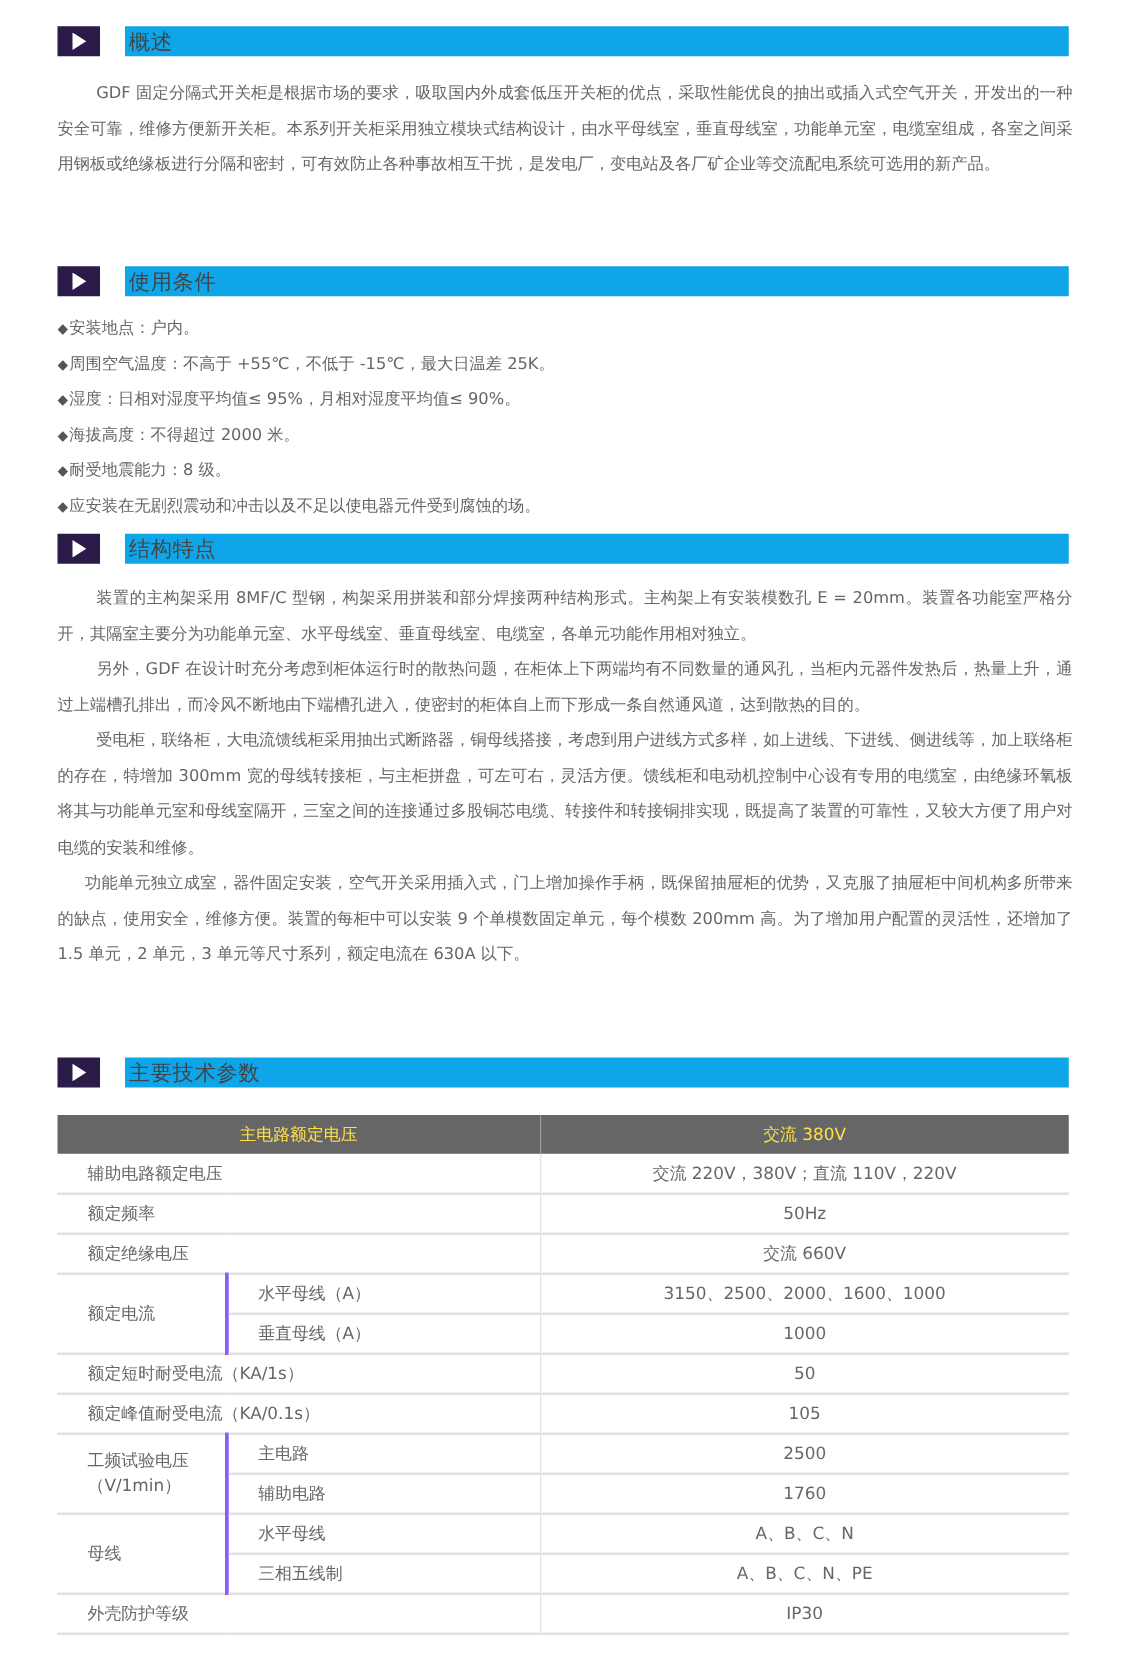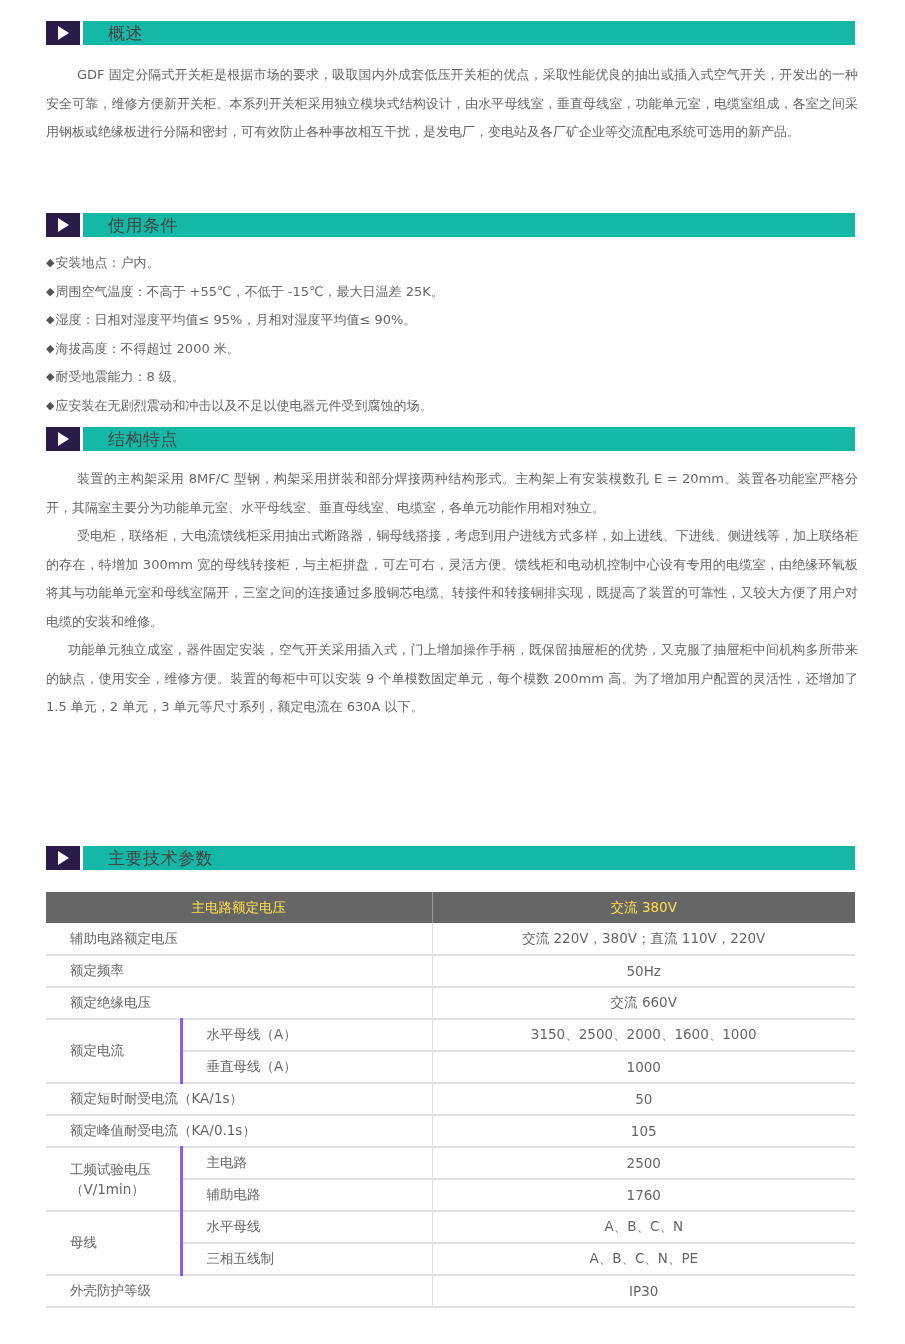--- a/index.html
+++ b/index.html
@@ -8,22 +8,22 @@
 
     .section-head {
       position: absolute; left: 46px; width: 809px; height: 24px;
       display: flex; align-items: stretch;
     }
     .section-head .icon-box {
       width: 34px; height: 24px; background: #2a1b48;
       display: flex; align-items: center; justify-content: center;
     }
     .section-head .bar {
-      margin-left: 3px; flex: 1; background: #14b8a6;
-      display: flex; align-items: center; padding-left: 25px;
+      margin-left: 20px; flex: 1; background: #0ea5e9;
+      display: flex; align-items: center; padding-left: 3px;
       font-size: 17px; color: #444444; letter-spacing: 0.5px;
     }
 
     .para {
       position: absolute; left: 46px; width: 812px;
       font-size: 13px; line-height: 28.5px; color: #666666;
       text-align: justify; text-indent: 31px;
     }
     .para.indent-small { text-indent: 22px; }
 
@@ -98,20 +98,21 @@
 <div class="section-head" style="top:427px;">
   <div class="icon-box">
     <svg width="12" height="14" viewBox="0 0 12 14">
         <polygon points="1,0 12,7 1,14" fill="#ffffff"></polygon>
       </svg>
   </div>
   <div class="bar">结构特点</div>
 </div>
 <div style="position:absolute; left:0; top:465px; width:739px;">
   <p class="para" style="position:relative; left:46px; top:0;">装置的主构架采用 8MF/C 型钢，构架采用拼装和部分焊接两种结构形式。主构架上有安装模数孔 E = 20mm。装置各功能室严格分开，其隔室主要分为功能单元室、水平母线室、垂直母线室、电缆室，各单元功能作用相对独立。</p>
+  <p class="para" style="position:relative; left:46px; top:0;">另外，GDF 在设计时充分考虑到柜体运行时的散热问题，在柜体上下两端均有不同数量的通风孔，当柜内元器件发热后，热量上升，通过上端槽孔排出，而冷风不断地由下端槽孔进入，使密封的柜体自上而下形成一条自然通风道，达到散热的目的。</p>
   <p class="para" style="position:relative; left:46px; top:0;">受电柜，联络柜，大电流馈线柜采用抽出式断路器，铜母线搭接，考虑到用户进线方式多样，如上进线、下进线、侧进线等，加上联络柜的存在，特增加 300mm 宽的母线转接柜，与主柜拼盘，可左可右，灵活方便。馈线柜和电动机控制中心设有专用的电缆室，由绝缘环氧板将其与功能单元室和母线室隔开，三室之间的连接通过多股铜芯电缆、转接件和转接铜排实现，既提高了装置的可靠性，又较大方便了用户对电缆的安装和维修。</p>
   <p class="para indent-small" style="position:relative; left:46px; top:0;">功能单元独立成室，器件固定安装，空气开关采用插入式，门上增加操作手柄，既保留抽屉柜的优势，又克服了抽屉柜中间机构多所带来的缺点，使用安全，维修方便。装置的每柜中可以安装 9 个单模数固定单元，每个模数 200mm 高。为了增加用户配置的灵活性，还增加了 1.5 单元，2 单元，3 单元等尺寸系列，额定电流在 630A 以下。</p>
 </div>
 
 <div class="section-head" style="top:846px;">
   <div class="icon-box">
     <svg width="12" height="14" viewBox="0 0 12 14">
         <polygon points="1,0 12,7 1,14" fill="#ffffff"></polygon>
       </svg>
   </div>

